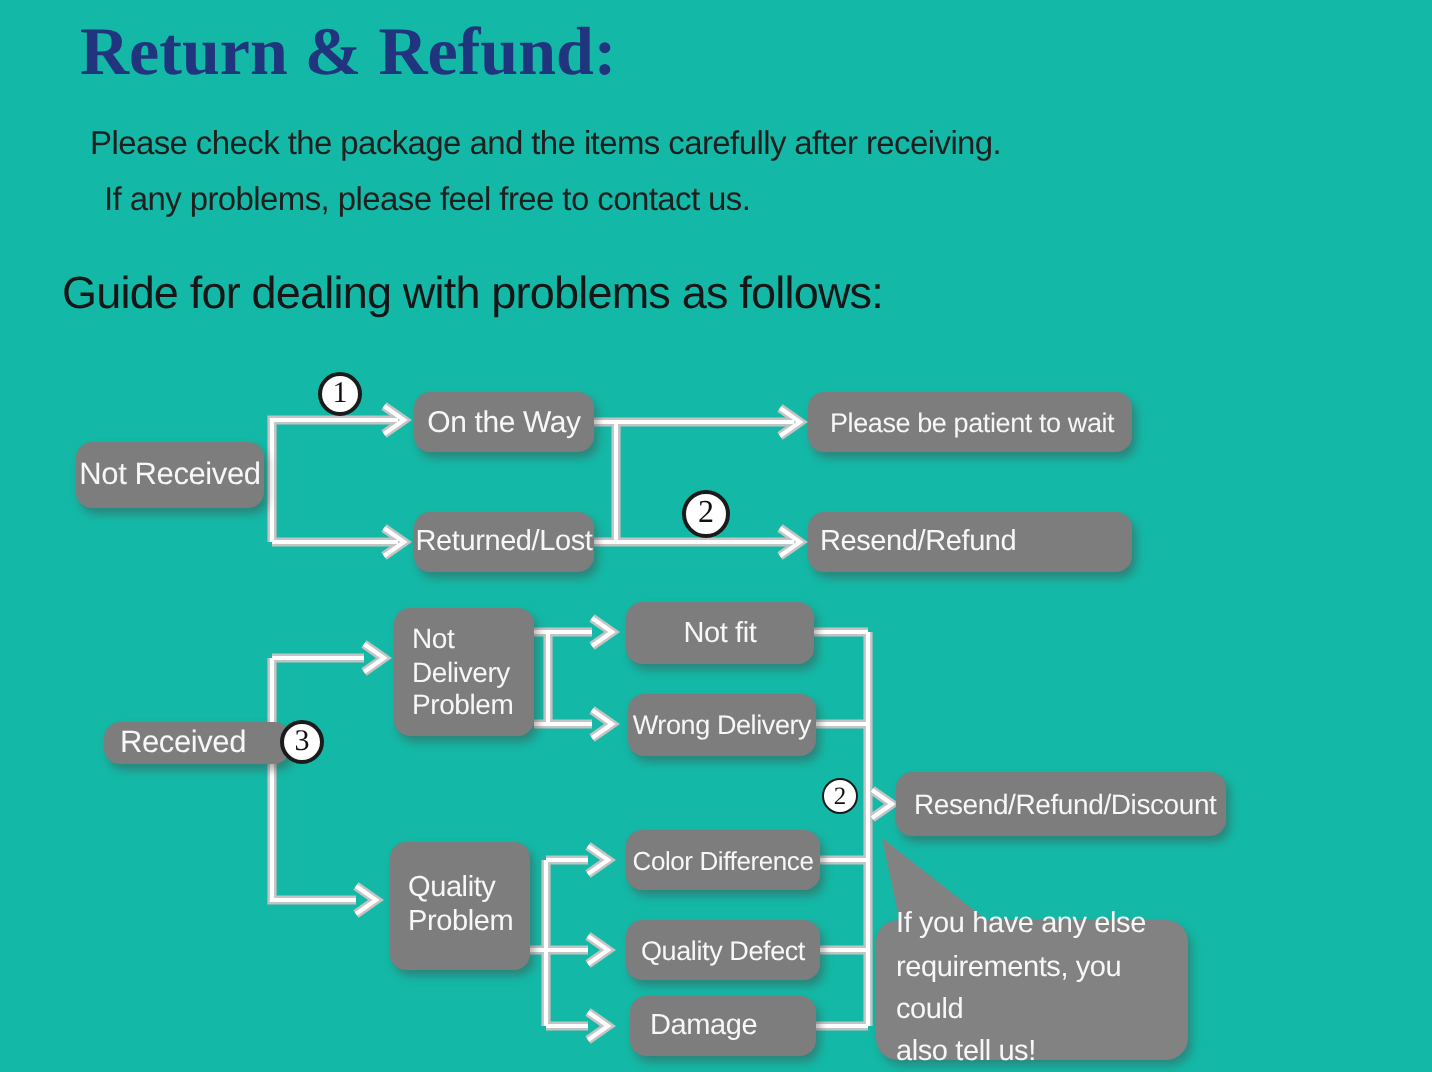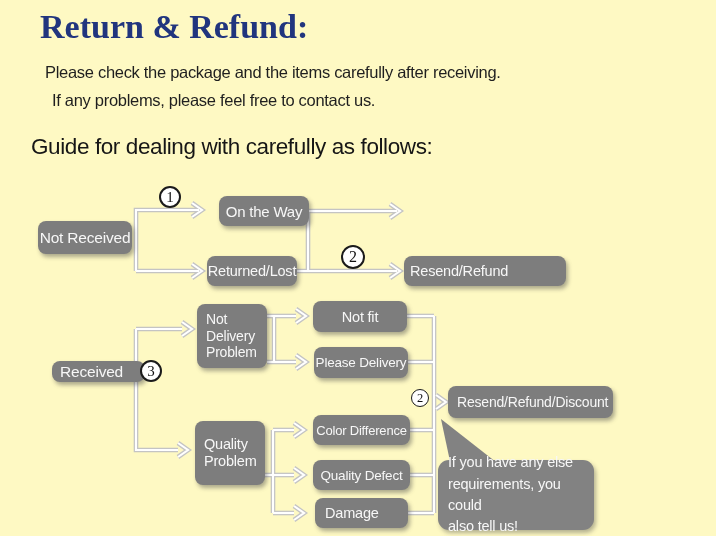--- a/index.html
+++ b/index.html
@@ -1,17 +1,17 @@
 <!DOCTYPE html>
 <html><head>
 <meta charset="utf-8">
 <style>
   html,body{margin:0;padding:0;background:#fff;}
   #canvas{
-    position:relative;width:716px;height:536px;background:#fef9c3;overflow:hidden;
+    position:relative;width:716px;height:536px;background:#14b8a6;overflow:hidden;
     font-family:"Liberation Sans",sans-serif;
   }
   .abs{position:absolute;}
   .title{
     font-family:"Liberation Serif",serif;font-weight:700;font-size:34px;
     color:#21357e;letter-spacing:0px;white-space:nowrap;
   }
   .sub{font-size:16.5px;color:#1f1f1f;letter-spacing:-0.3px;white-space:nowrap;}
   .guide{font-size:22.5px;color:#161616;letter-spacing:-0.4px;white-space:nowrap;}
   .node{
@@ -38,21 +38,21 @@
   .lw path{fill:none;stroke:#ffffff;stroke-width:2.1;stroke-linejoin:miter;stroke-linecap:butt;}
 </style>
 </head>
 <body>
 
 <div id="canvas">
 
   <div class="abs title" style="left:40px;top:8px;">Return &amp; Refund:</div>
   <div class="abs sub" style="left:45px;top:63px;">Please check the package and the items carefully after receiving.</div>
   <div class="abs sub" style="left:52px;top:91px;">If any problems, please feel free to contact us.</div>
-  <div class="abs guide" style="left:31px;top:134px;">Guide for dealing with carefully as follows:</div>
+  <div class="abs guide" style="left:31px;top:134px;">Guide for dealing with problems as follows:</div>
 
   <svg width="716" height="536" aria-hidden="true">
     <polygon points="441,419 451,466 501,466" fill="#828282"></polygon>
     <g class="lg">
       <path d="M136,271 L136,210 L199,210"></path>
         <path d="M192,203 L202,210 L192,217"></path>
       <path d="M136,271 L199,271"></path>
         <path d="M192,264 L202,271 L192,278"></path>
       <path d="M297,211 L397,211"></path>
         <path d="M390,204 L400,211 L390,218"></path>
@@ -113,31 +113,32 @@
       <path d="M408,362 L434,362"></path>
       <path d="M410,430 L434,430"></path>
       <path d="M410,475 L434,475"></path>
       <path d="M408,513 L434,513"></path>
       <path d="M434,316 L434,513"></path>
       <path d="M436,395 L446,402 L436,409"></path>
     </g>
   </svg>
 
   <div class="node" style="left:38px;top:221px;width:94px;height:33px;font-size:15.5px;">Not Received</div>
-  <div class="node" style="left:207px;top:196px;width:90px;height:30px;font-size:15px;margin-left:12px;">On the Way</div>
+  <div class="node" style="left:207px;top:196px;width:90px;height:30px;font-size:15px;">On the Way</div>
   <div class="node" style="left:207px;top:256px;width:90px;height:30px;font-size:14.5px;">Returned/Lost</div>
+  <div class="node left" style="left:404px;top:196px;width:162px;height:30px;font-size:13.5px;padding-left:11px;">Please be patient to wait</div>
   <div class="node left" style="left:404px;top:256px;width:162px;height:30px;font-size:14.5px;padding-left:6px;">Resend/Refund</div>
   <div class="node left" style="left:52px;top:361px;width:93px;height:21px;font-size:15.5px;padding-left:8px;">Received</div>
   <div class="node left multiline" style="left:197px;top:304px;width:70px;height:64px;font-size:14px;padding-left:9px;">Not
 Delivery
 Problem</div>
   <div class="node left multiline" style="left:195px;top:421px;width:70px;height:64px;font-size:14.5px;padding-left:9px;">Quality
 Problem</div>
   <div class="node" style="left:313px;top:301px;width:94px;height:31px;font-size:14.5px;">Not fit</div>
-  <div class="node" style="left:314px;top:347px;width:94px;height:31px;font-size:13.5px;">Please Delivery</div>
+  <div class="node" style="left:314px;top:347px;width:94px;height:31px;font-size:13.5px;">Wrong Delivery</div>
   <div class="node" style="left:313px;top:415px;width:97px;height:30px;font-size:13px;">Color Difference</div>
   <div class="node" style="left:313px;top:460px;width:97px;height:30px;font-size:13.5px;">Quality Defect</div>
   <div class="node left" style="left:315px;top:498px;width:93px;height:30px;font-size:14.5px;padding-left:10px;">Damage</div>
   <div class="node left" style="left:448px;top:386px;width:165px;height:32px;font-size:14px;padding-left:9px;">Resend/Refund/Discount</div>
 
   <div class="bubble" style="left:438px;top:460px;width:156px;height:70px;font-size:14.5px;padding-left:10px;">If you have any else
 requirements, you could
 also tell us!</div>
 
   <div class="circ" style="left:159px;top:186px;width:22px;height:22px;font-size:15px;">1</div>

